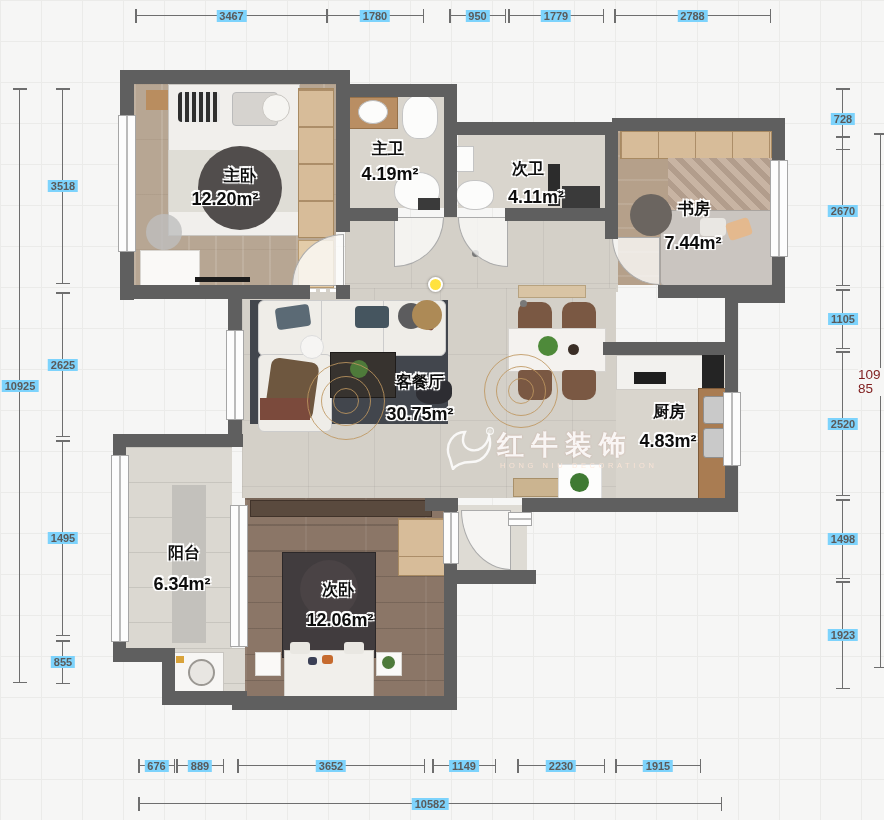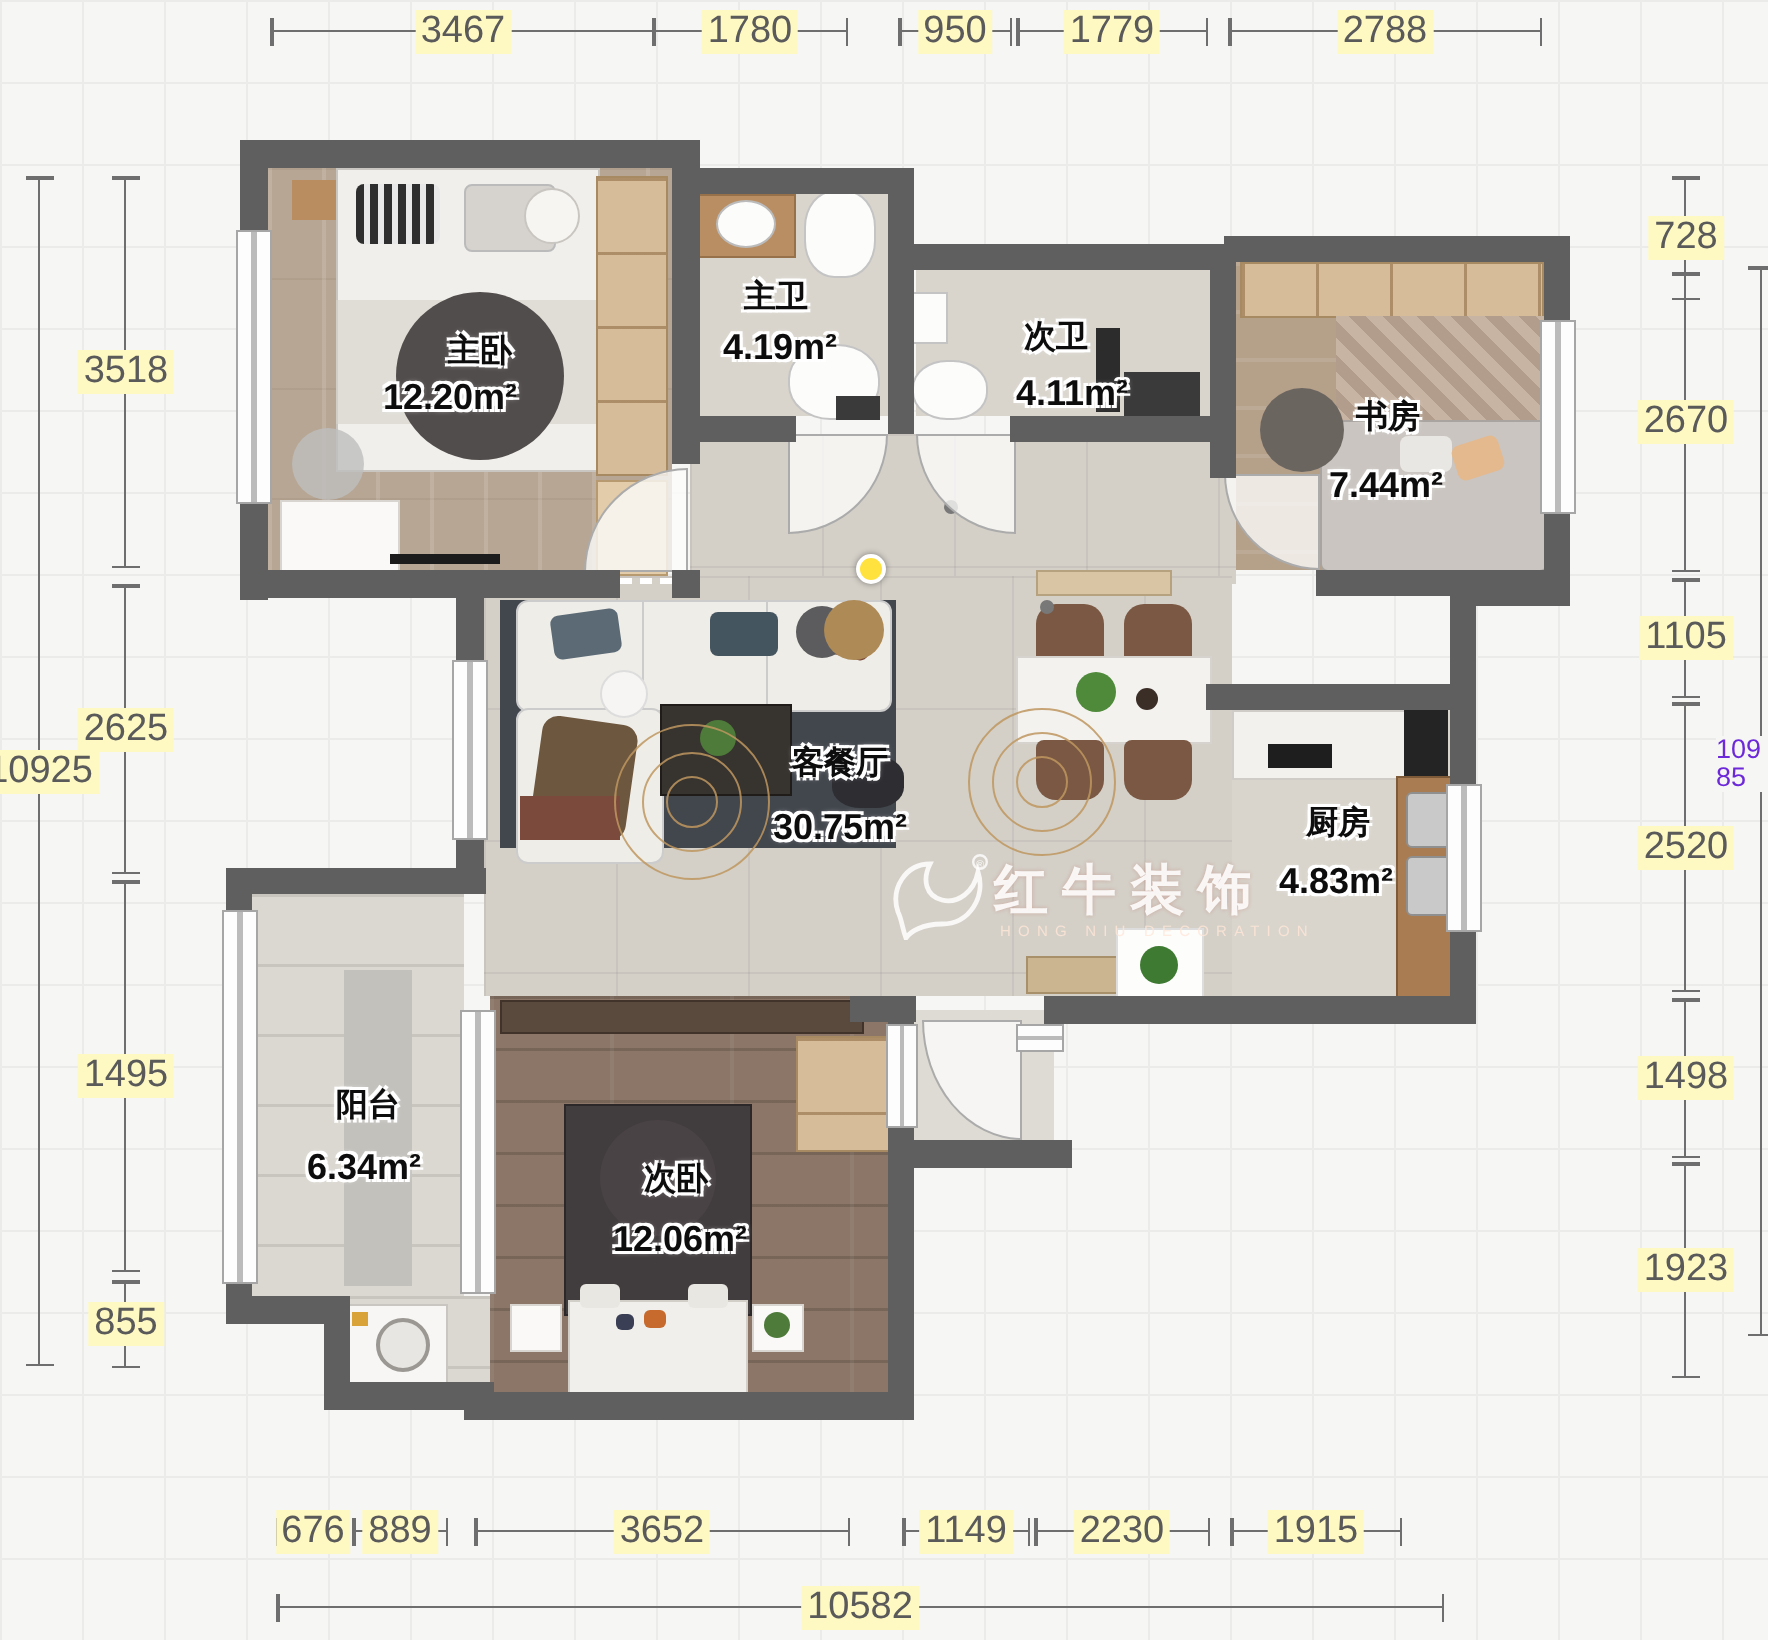--- a/index.html
+++ b/index.html
@@ -16,21 +16,21 @@
   
   .hdim{position:absolute;height:12px;}
   .hdim .line{position:absolute;left:0;right:0;top:5px;border-top:1.5px solid #6e6e6e;}
   .hdim::before,.hdim::after{content:"";position:absolute;top:-1px;width:1.5px;height:14px;background:#6e6e6e;}
   .hdim::before{left:0}.hdim::after{right:0}
   .vdim{position:absolute;width:12px;}
   .vdim .line{position:absolute;top:0;bottom:0;left:5px;border-left:1.5px solid #6e6e6e;}
   .vdim::before,.vdim::after{content:"";position:absolute;left:-1px;height:1.5px;width:14px;background:#6e6e6e;}
   .vdim::before{top:0}.vdim::after{bottom:0}
   .dlbl{position:absolute;left:50%;top:50%;transform:translate(-50%,-50%);
-        background:#fef9c3;padding:0 3px;font-size:19px;color:#5a5a5a;white-space:nowrap;z-index:2;}
+        background:#7dd3fc;padding:0 3px;font-size:11px;color:#5a5a5a;white-space:nowrap;z-index:2;font-weight:bold;}
   
   .wall{position:absolute;background:#5f5f5f;z-index:30;}
   .floor{position:absolute;z-index:5;}
   .win{position:absolute;background:#fdfdfd;border:1px solid #a6a6a6;z-index:35;}
   .win.v{background:linear-gradient(90deg,#fdfdfd 42%,#bbb 42%,#bbb 58%,#fdfdfd 58%);}
   .win.h{background:linear-gradient(#fdfdfd 42%,#bbb 42%,#bbb 58%,#fdfdfd 58%);}
   .arc{position:absolute;background:rgba(252,252,251,.78);border:1px solid #ababab;z-index:25;}
   .furn{position:absolute;z-index:12;}
   .round{border-radius:50%;}
   .room-name,.room-area{position:absolute;transform:translate(-50%,-50%);z-index:40;
@@ -78,21 +78,21 @@
     <span class="dlbl">676</span>
   </div>
 <div class="hdim" style="left:176px;top:760px;width:48px">
     <span class="line"></span>
     <span class="dlbl">889</span>
   </div>
 <div class="hdim" style="left:237px;top:760px;width:188px">
     <span class="line"></span>
     <span class="dlbl">3652</span>
   </div>
-<div class="hdim" style="left:451px;top:760px;width:64px">
+<div class="hdim" style="left:432px;top:760px;width:64px">
     <span class="line"></span>
     <span class="dlbl">1149</span>
   </div>
 <div class="hdim" style="left:517px;top:760px;width:88px">
     <span class="line"></span>
     <span class="dlbl">2230</span>
   </div>
 <div class="hdim" style="left:615px;top:760px;width:86px">
     <span class="line"></span>
     <span class="dlbl">1915</span>
@@ -143,21 +143,21 @@
     <span class="line"></span>
     <span class="dlbl">1498</span>
   </div>
 <div class="vdim" style="left:837px;top:581px;height:108px">
     <span class="line"></span>
     <span class="dlbl">1923</span>
   </div>
 <div class="vdim" style="left:875px;top:133px;height:535px">
     <span class="line"></span>
   </div>
-<div class="abs" style="left:858px;top:368px;width:26px;font-size:13.5px;color:#6d28d9;background:#f6f6f5;word-break:break-all;line-height:14px;z-index:3;">10985</div>
+<div class="abs" style="left:858px;top:368px;width:26px;font-size:13.5px;color:#7f1d1d;background:#f6f6f5;word-break:break-all;line-height:14px;z-index:3;">10985</div>
 
 <div class="floor wood1" style="left:134px;top:84px;width:202px;height:201px"></div>
 <div class="floor tile2" style="left:346px;top:97px;width:98px;height:111px"></div>
 <div class="floor tile2" style="left:458px;top:135px;width:147px;height:73px"></div>
 <div class="floor wood2" style="left:618px;top:131px;width:154px;height:154px"></div>
 <div class="floor tile" style="left:345px;top:217px;width:273px;height:75px"></div>
 <div class="floor tile" style="left:242px;top:288px;width:374px;height:210px"></div>
 <div class="floor tile2" style="left:616px;top:355px;width:109px;height:143px"></div>
 <div class="floor stripe" style="left:126px;top:447px;width:106px;height:201px"></div>
 <div class="floor stripe" style="left:175px;top:648px;width:70px;height:43px"></div>

